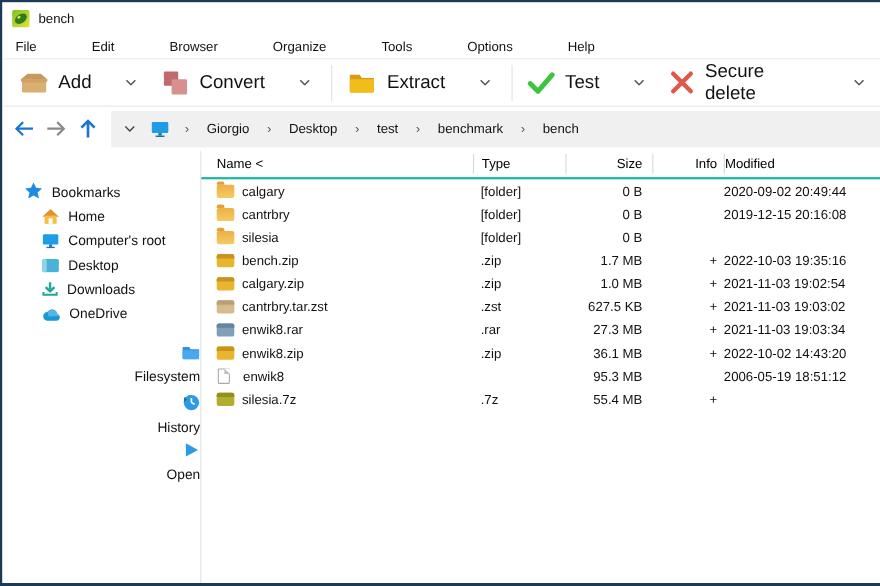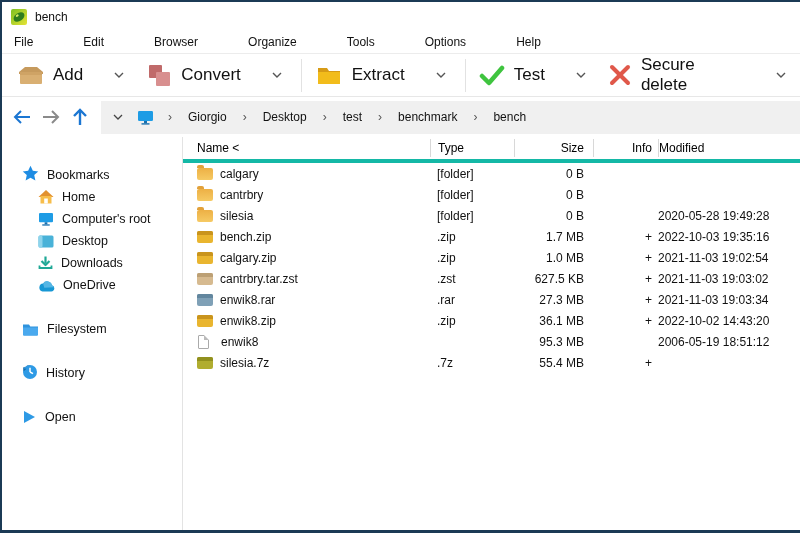--- a/index.html
+++ b/index.html
@@ -43,25 +43,25 @@
   .bc-chevron { padding: 0 6px 0 4px; }
   .bc-monitor { margin: 0 6px; }
 
   
   .content { flex: 1; display: flex; min-height: 0; }
 
   
   .sidebar { width: 181px; border-right: 1px solid #e3e3e3; padding-top: 23px; flex: none; font-size: 12.5px; }
   .side-item { display: flex; align-items: flex-end; gap: 8px; height: 22px; padding-left: 20px; cursor: default; }
   .side-item.child { padding-left: 36px; }
-  .side-item.section-gap { margin-top: 22px; }
+  .side-item.section-gap { margin-top: 22px; flex-direction: column; }
 
   
   .main { flex: 1; display: flex; flex-direction: column; min-width: 0; }
-  .thead { display: flex; height: 26px; align-items: center; border-bottom: 4px solid #14b8a6; flex: none; color: #000; justify-content: flex-end; }
+  .thead { display: flex; height: 26px; align-items: center; border-bottom: 2px solid #14b8a6; flex: none; color: #000; justify-content: flex-end; }
   .th { height: 18px; display: flex; align-items: center; }
   .th.sep { border-left: 1px solid #d8d8d8; }
   .col-name { width: 247px; padding-left: 14px; flex: none; }
   .col-type { width: 84px; padding-left: 7px; flex: none; }
   .col-size { width: 79px; justify-content: flex-end; padding-right: 9px; flex: none; }
   .col-info { width: 65px; justify-content: flex-end; padding-right: 6px; flex: none; }
   .col-mod  { flex: 1; }
   .trow { display: flex; height: 21px; align-items: flex-start; cursor: default; }
   .td { display: flex; align-items: center; height: 100%; }
 
@@ -337,41 +337,42 @@
     </div>
 
     <div class="trow">
       <div class="td col-name">
           <span class="fi fi-folder"></span>
           <span>calgary</span>
         </div>
       <div class="td col-type">[folder]</div>
       <div class="td col-size">0 B</div>
       <div class="td col-info"></div>
+      <div class="td col-mod">2020-09-02 20:49:44</div>
     </div>
 
     <div class="trow">
       <div class="td col-name">
           <span class="fi fi-folder"></span>
           <span>cantrbry</span>
         </div>
       <div class="td col-type">[folder]</div>
       <div class="td col-size">0 B</div>
       <div class="td col-info"></div>
+      <div class="td col-mod">2019-12-15 20:16:08</div>
     </div>
 
     <div class="trow">
       <div class="td col-name">
           <span class="fi fi-folder"></span>
           <span>silesia</span>
         </div>
       <div class="td col-type">[folder]</div>
       <div class="td col-size">0 B</div>
       <div class="td col-info"></div>
-      <div class="td col-mod">2020-05-28 19:49:28</div>
     </div>
 
     <div class="trow">
       <div class="td col-name">
           <span class="fi fi-arch fi-zip"></span>
           <span>bench.zip</span>
         </div>
       <div class="td col-type">.zip</div>
       <div class="td col-size">1.7 MB</div>
       <div class="td col-info">+</div>

